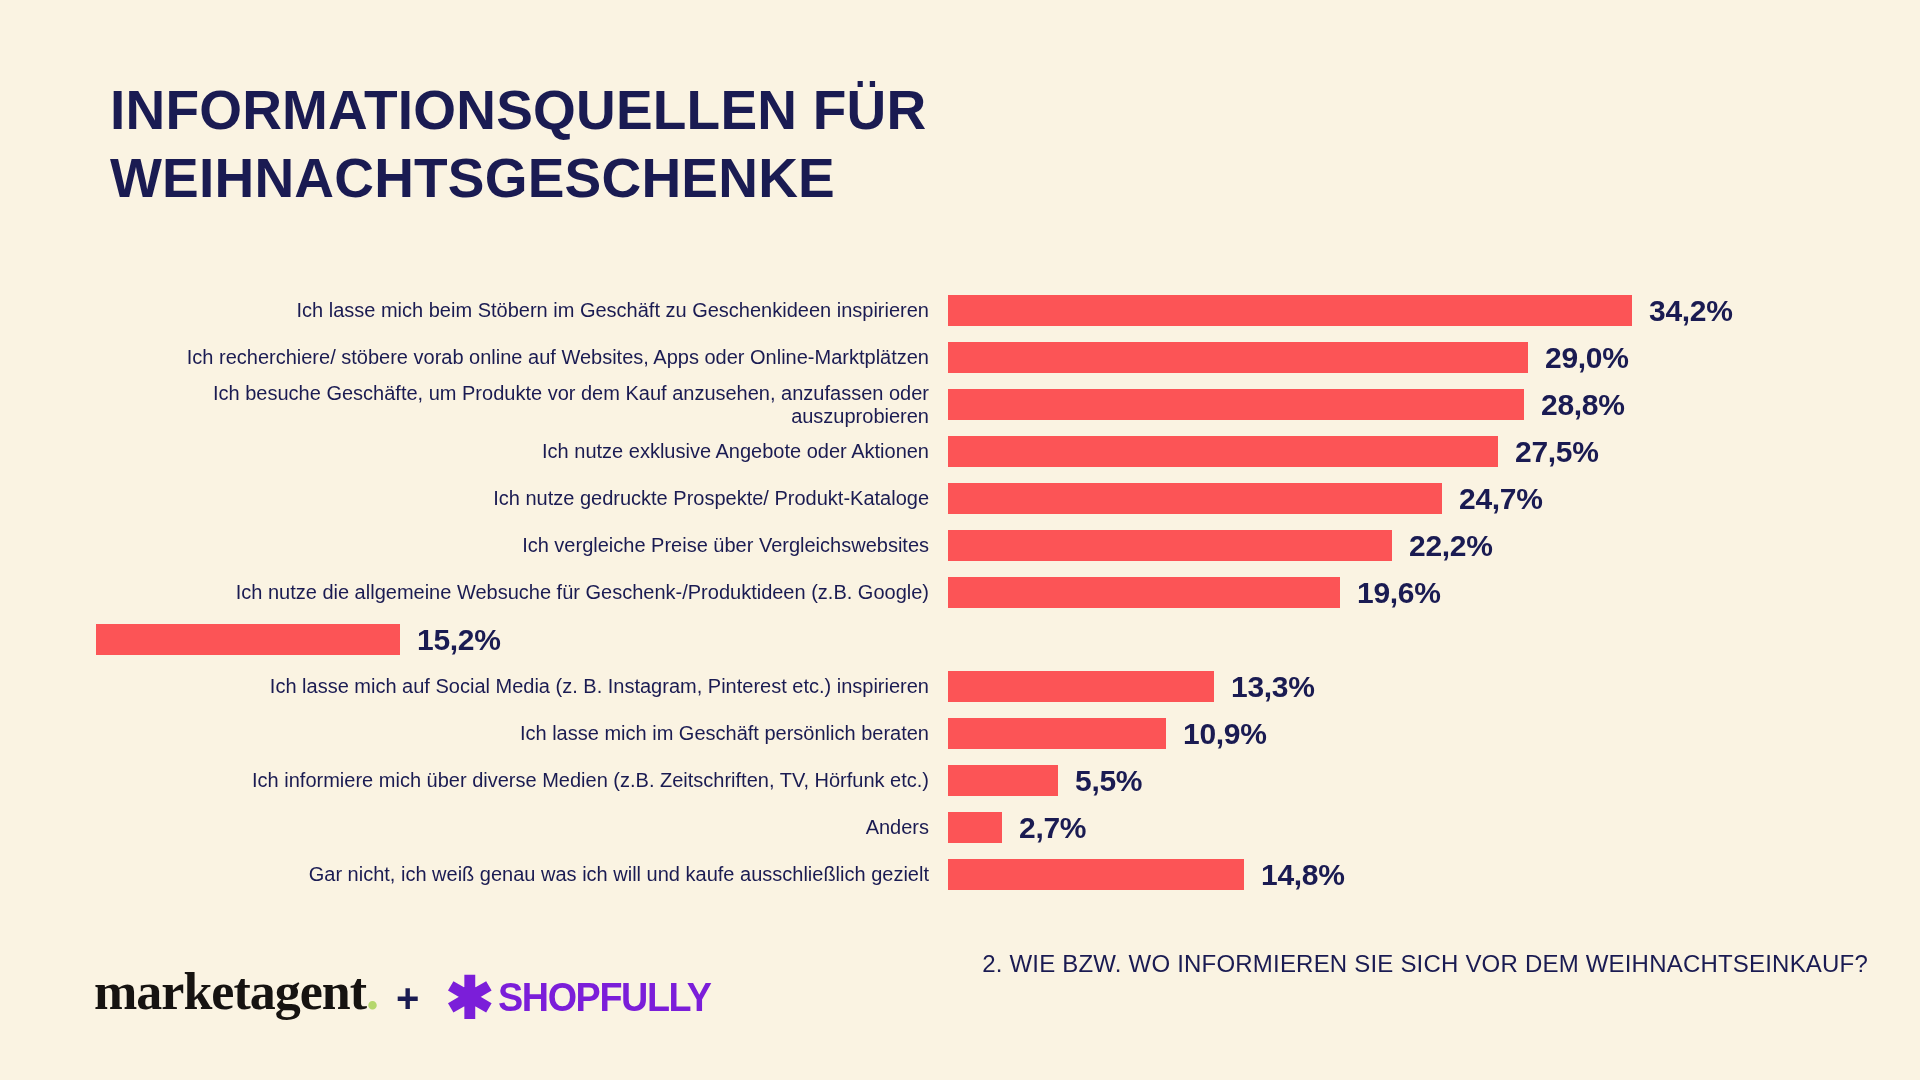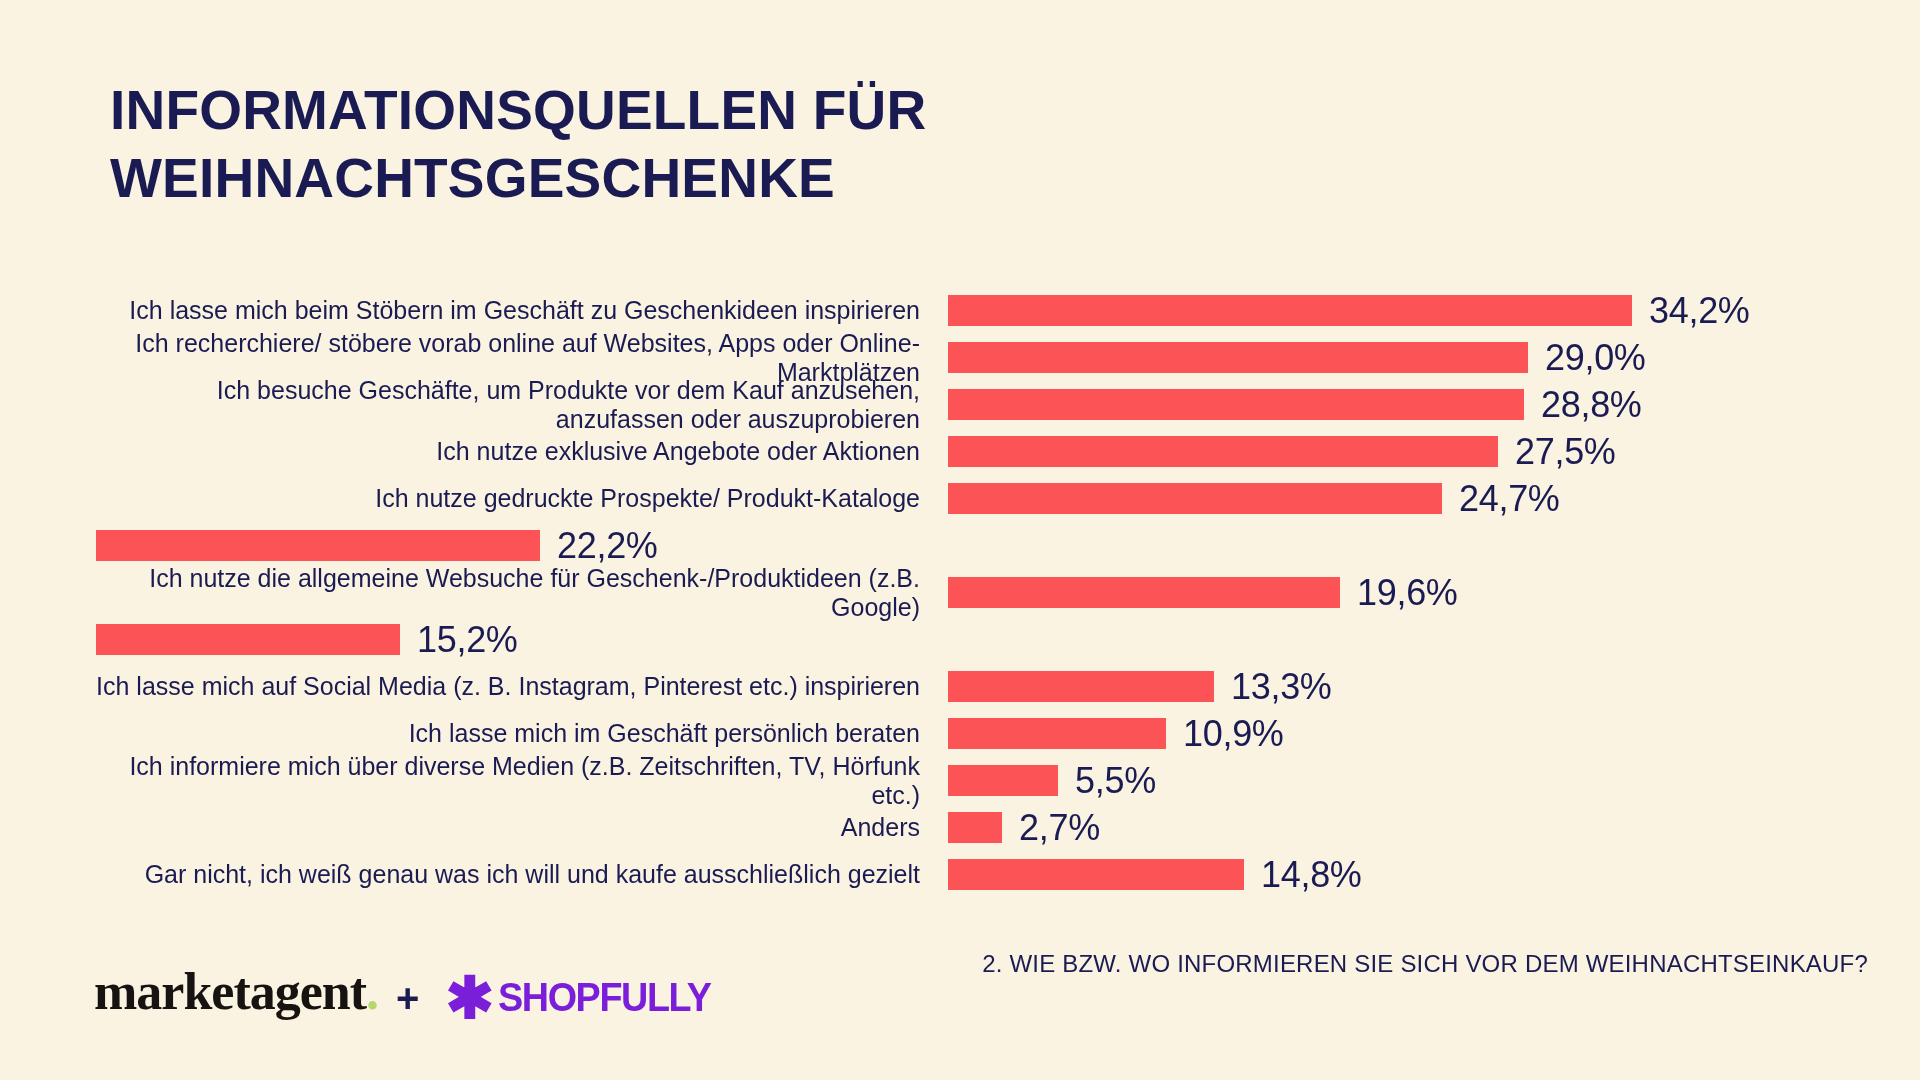--- a/index.html
+++ b/index.html
@@ -27,32 +27,32 @@
   }
   .row {
     display: flex;
     align-items: center;
     height: 47px;
   }
   .row-label {
     width: 852px;
     flex: 0 0 852px;
     text-align: right;
-    padding-right: 28px;
-    font-size: 25px;
+    padding-right: 19px;
+    font-size: 20px;
     color: #1A1B52;
   }
   .bar {
     height: 31px;
     background: #FC5456;
     flex: 0 0 auto;
   }
   .bar-value {
-    font-size: 36px;
-    font-weight: 400;
+    font-size: 30px;
+    font-weight: 700;
     color: #1A1B52;
     margin-left: 17px;
     letter-spacing: -0.3px;
     white-space: nowrap;
   }
 
   .footer-left {
     position: absolute;
     left: 94px; top: 962px;
     display: flex;
@@ -129,20 +129,21 @@
       <div class="row-label">Ich nutze exklusive Angebote oder Aktionen</div>
       <div class="bar" style="width: 550px; background: rgb(252, 84, 86);"></div>
       <div class="bar-value">27,5%</div>
     </div>
     <div class="row">
       <div class="row-label">Ich nutze gedruckte Prospekte/ Produkt-Kataloge</div>
       <div class="bar" style="width: 494px; background: rgb(252, 84, 86);"></div>
       <div class="bar-value">24,7%</div>
     </div>
     <div class="row">
+      <div class="row-label">Ich vergleiche Preise über Vergleichswebsites</div>
       <div class="bar" style="width: 444px; background: rgb(252, 84, 86);"></div>
       <div class="bar-value">22,2%</div>
     </div>
     <div class="row">
       <div class="row-label">Ich nutze die allgemeine Websuche für Geschenk-/Produktideen (z.B. Google)</div>
       <div class="bar" style="width: 392px; background: rgb(252, 84, 86);"></div>
       <div class="bar-value">19,6%</div>
     </div>
     <div class="row">
       <div class="bar" style="width: 304px; background: rgb(252, 84, 86);"></div>

